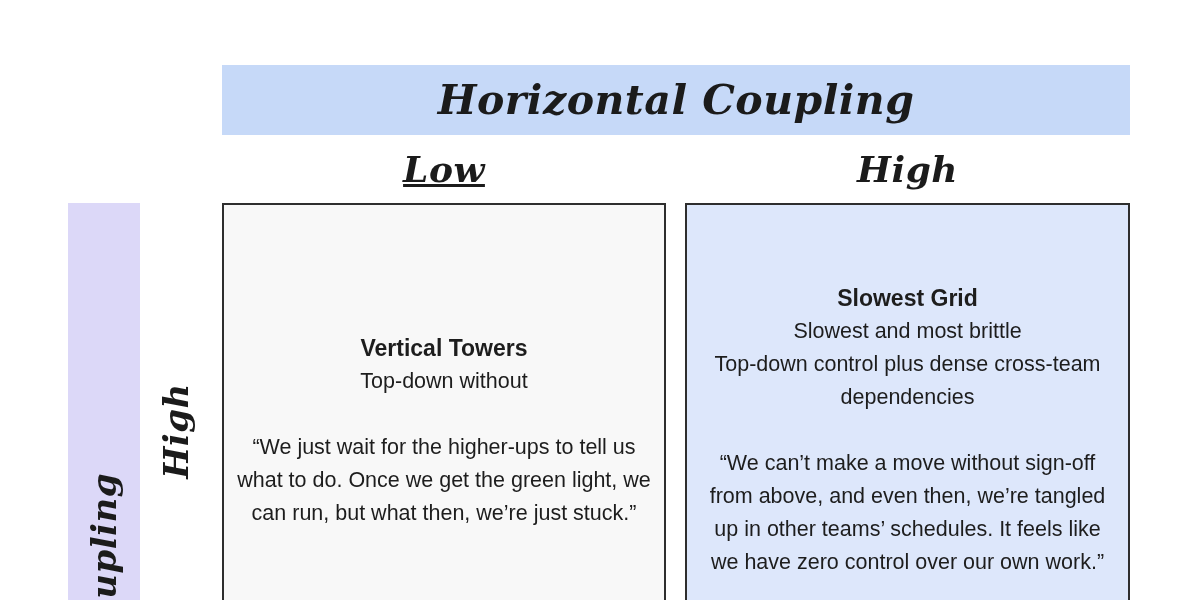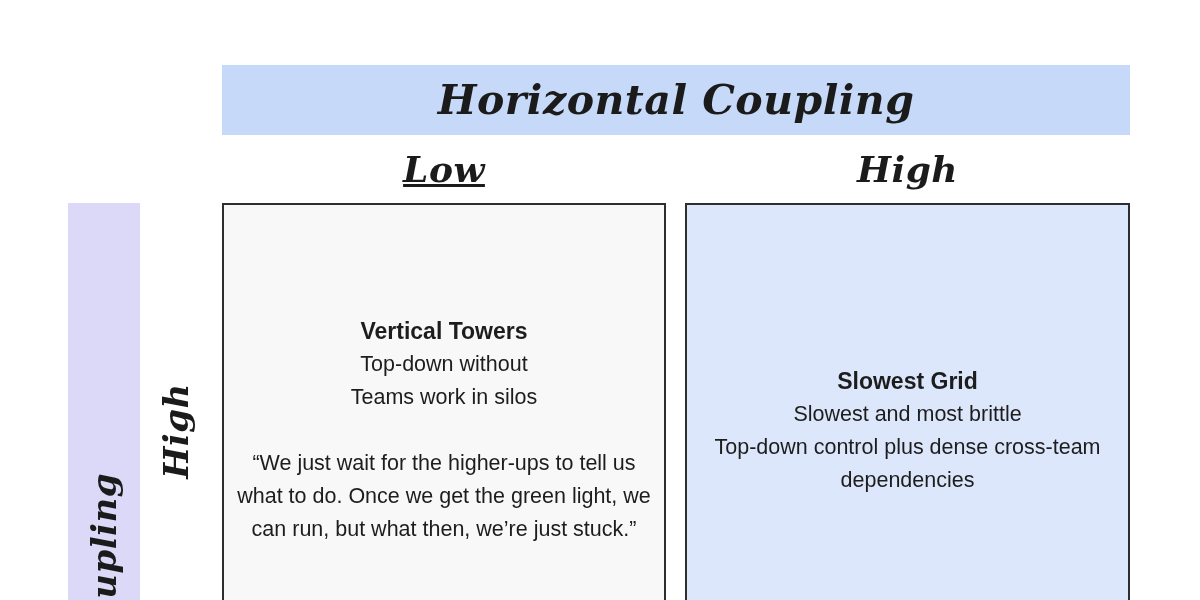--- a/index.html
+++ b/index.html
@@ -96,26 +96,26 @@
   </div>
 
   <div class="row-label">
     <span class="hand vtext">High</span>
   </div>
 
   <div class="quadrant q-low">
     <div class="q-title">Vertical Towers</div>
     <div class="q-traits">
       <div>Top-down without</div>
-      <div>Teams work in silos</div>
     </div>
     <div class="q-quote">“We just wait for the higher-ups to tell us what to do. Once we get the green light, we can run, but what then, we’re just stuck.”</div>
   </div>
 
   <div class="quadrant q-high">
     <div class="q-title">Slowest Grid</div>
     <div class="q-traits">
       <div>Slowest and most brittle</div>
       <div>Top-down control plus dense cross-team dependencies</div>
     </div>
+    <div class="q-quote">“We can’t make a move without sign-off from above, and even then, we’re tangled up in other teams’ schedules. It feels like we have zero control over our own work.”</div>
   </div>
 
 </div>
 
 </body></html>

